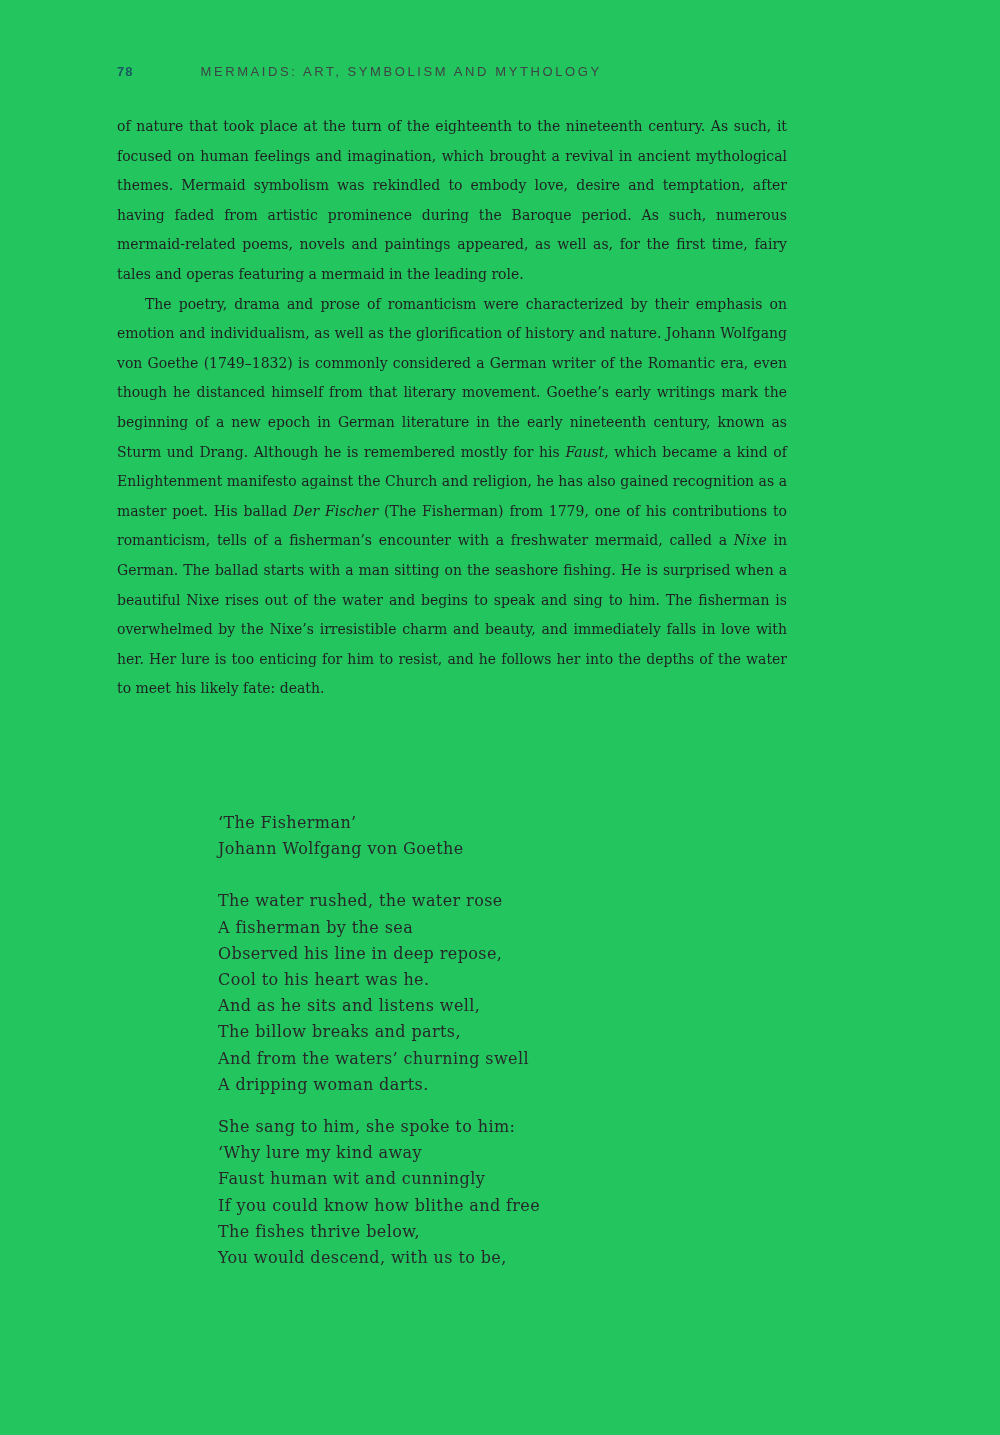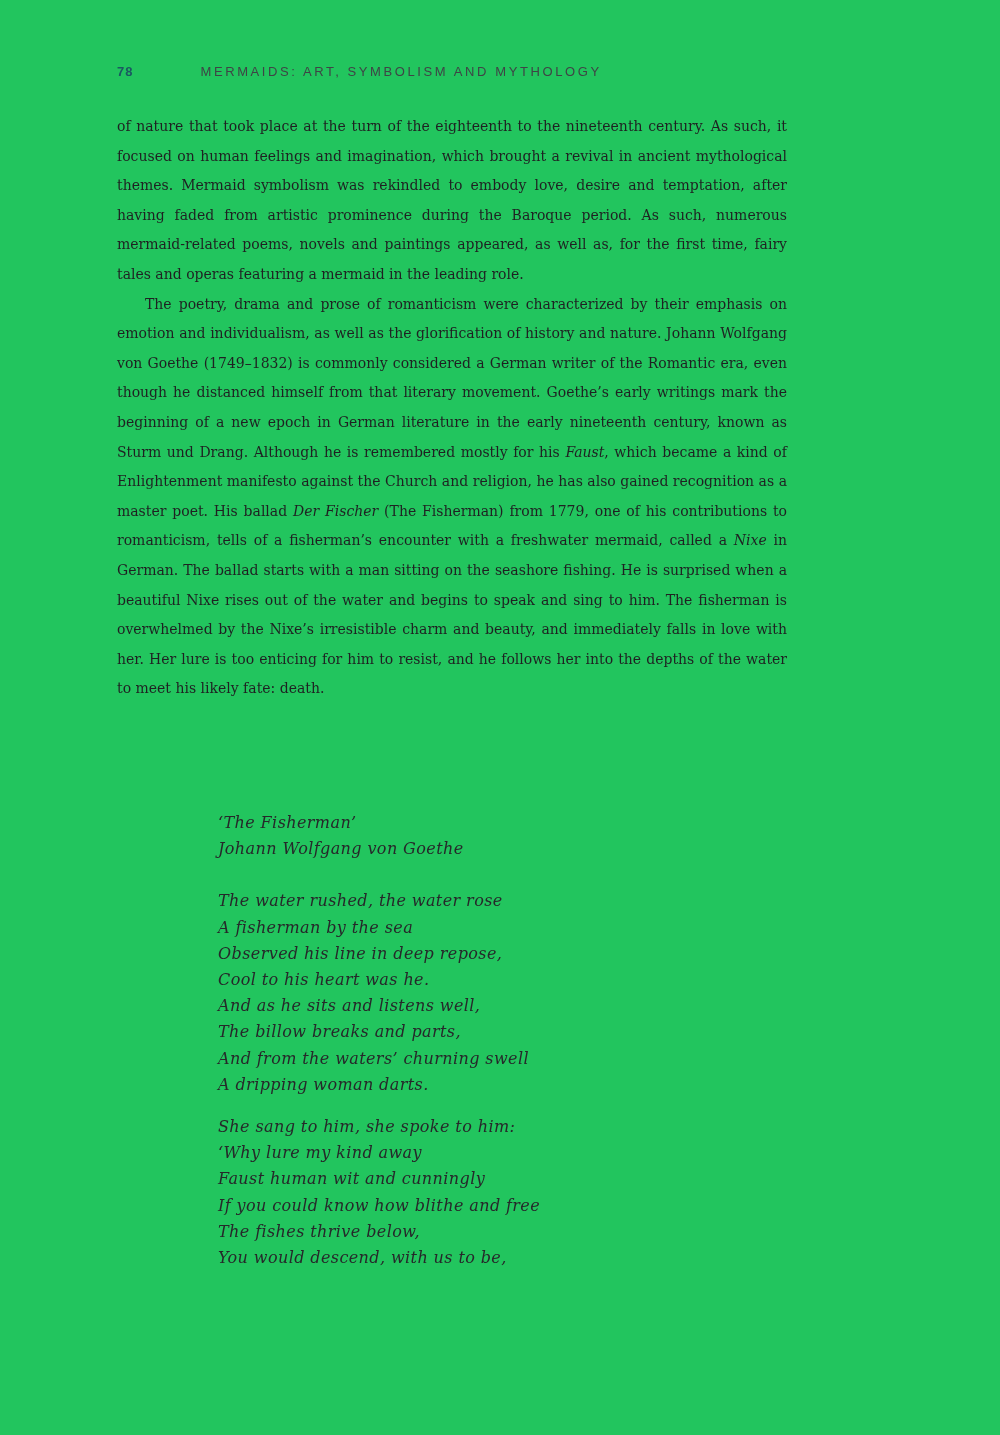--- a/index.html
+++ b/index.html
@@ -51,21 +51,20 @@
   .it { font-style: italic; }
   .poem {
     position: absolute;
     top: 810px;
     left: 218px;
     font-size: 16px;
     line-height: 26.2px;
     letter-spacing: 0.4px;
     color: #26282a;
     font-variant-numeric: oldstyle-nums;
-    font-style: italic;
   }
   .poem-head { margin-bottom: 26px; }
   .stanza { margin-top: 16px; }
 </style>
 </head>
 <body>
 
 <div class="page">
 
   <div class="running-head">

